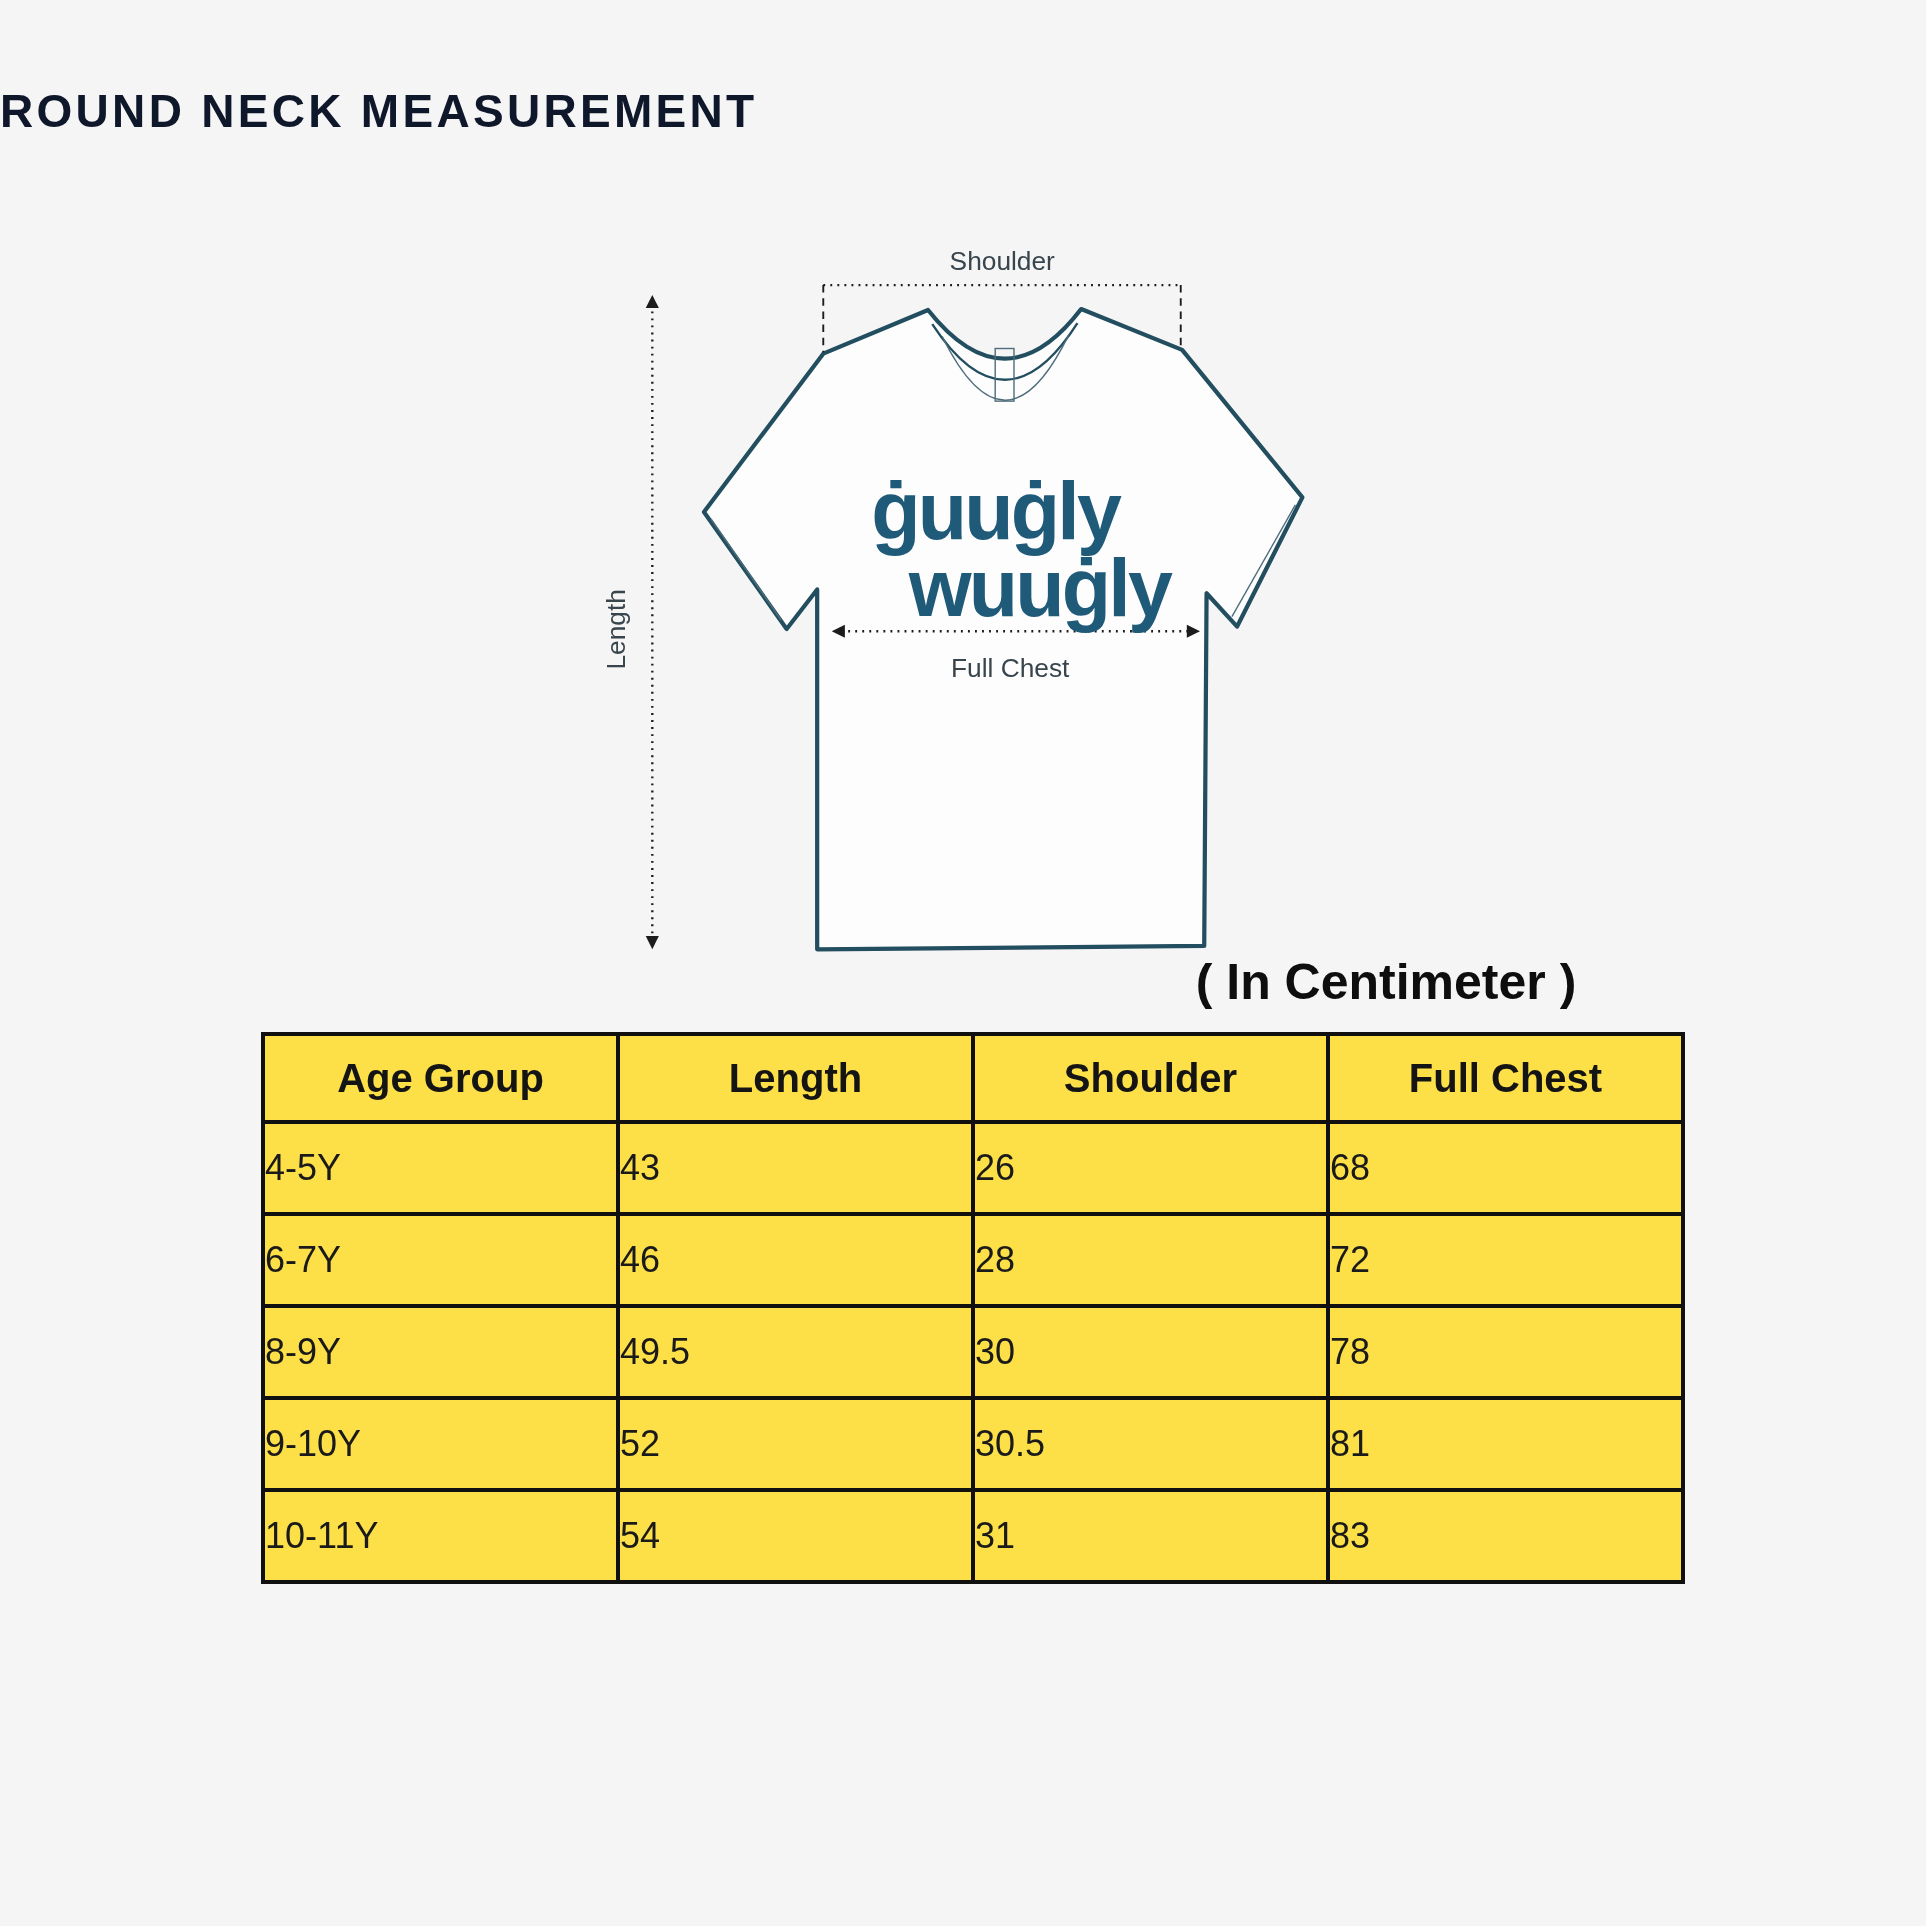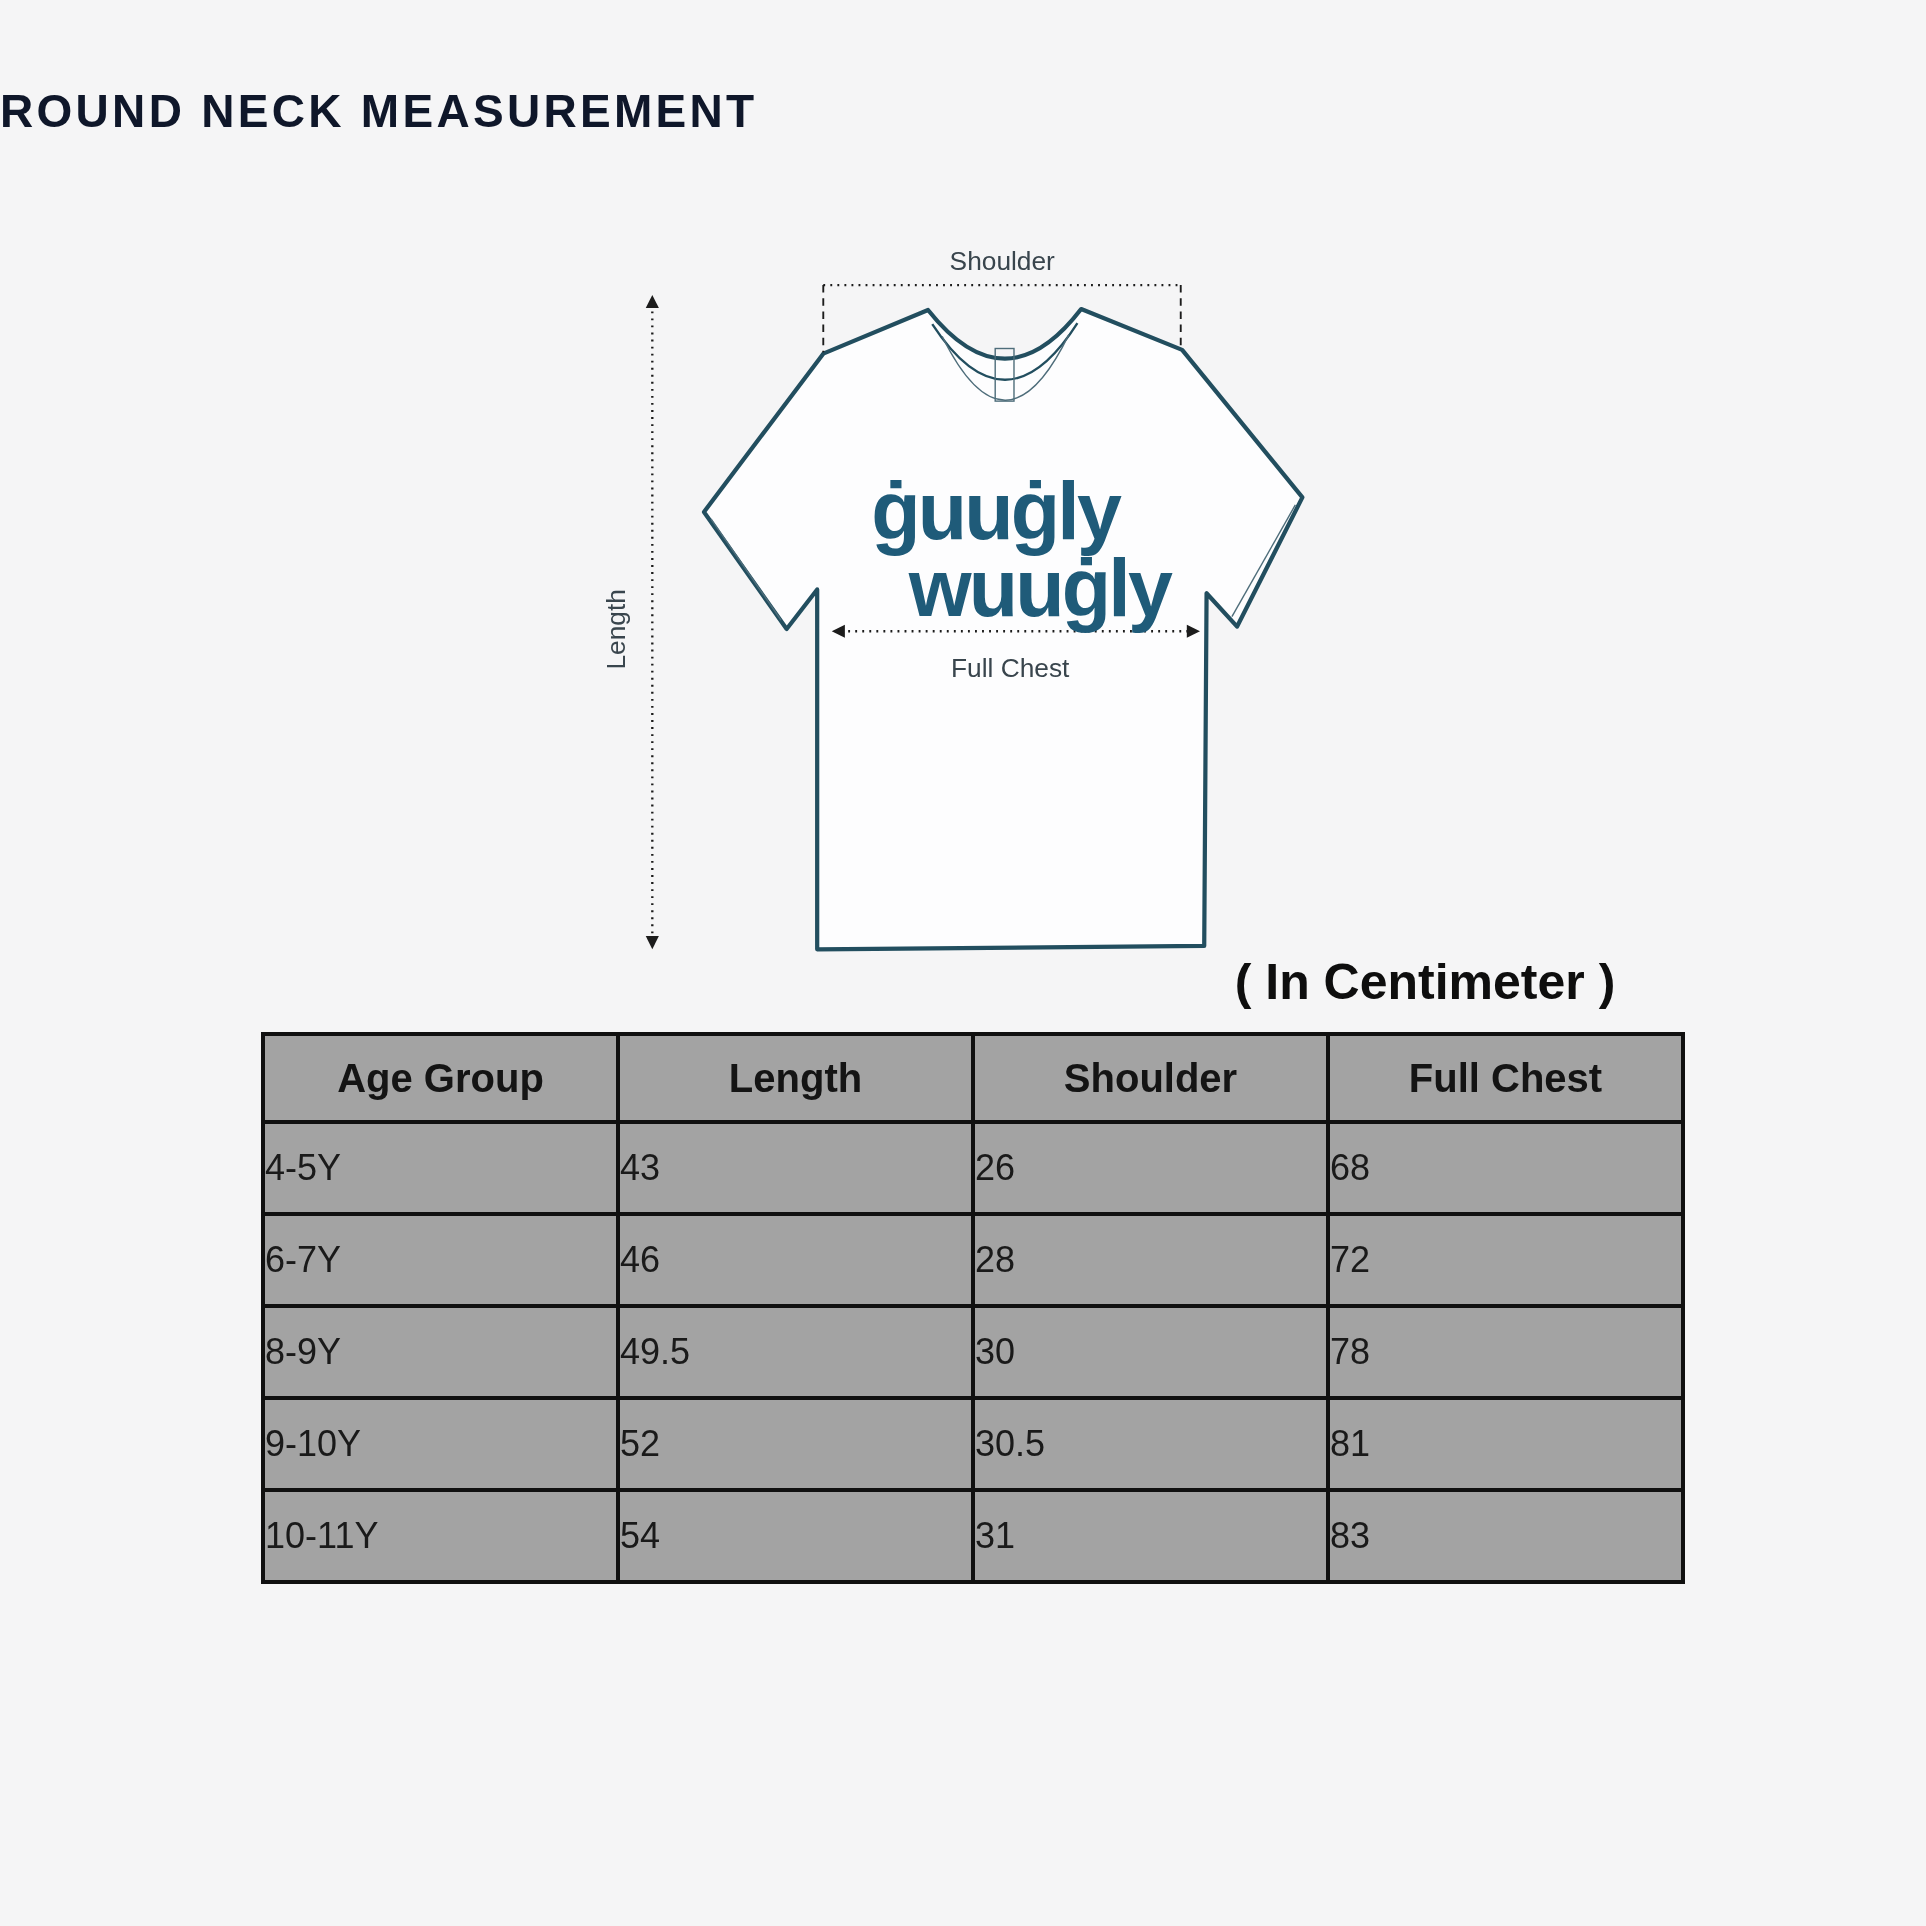--- a/index.html
+++ b/index.html
@@ -71,41 +71,41 @@
     stroke-width: 3;
   }
   .shirt-collar-inner {
     fill: none;
     stroke: var(--outline, #224e5f);
     stroke-width: 5;
   }
   .unit-note {
     position: absolute;
     top: 953px;
-    left: 1170px;
+    left: 1131px;
     width: 510px;
     text-align: center;
     font-size: 50px;
     font-weight: 700;
     color: #0e0e0e;
     white-space: nowrap;
   }
   table.size-table {
     position: absolute;
     left: 261px;
     top: 1032px;
     width: 1424px;
     border-collapse: collapse;
     table-layout: fixed;
   }
   table.size-table th,
   table.size-table td {
     border: 4.2px solid var(--tborder, #101010);
     vertical-align: middle;
-    background: #a3a3a3;
+    background: #fde047;
     padding: 0;
   }
   table.size-table th {
     height: 84px;
     font-size: 40px;
     font-weight: 700;
     color: #141414;
   }
   table.size-table td {
     height: 88px;

